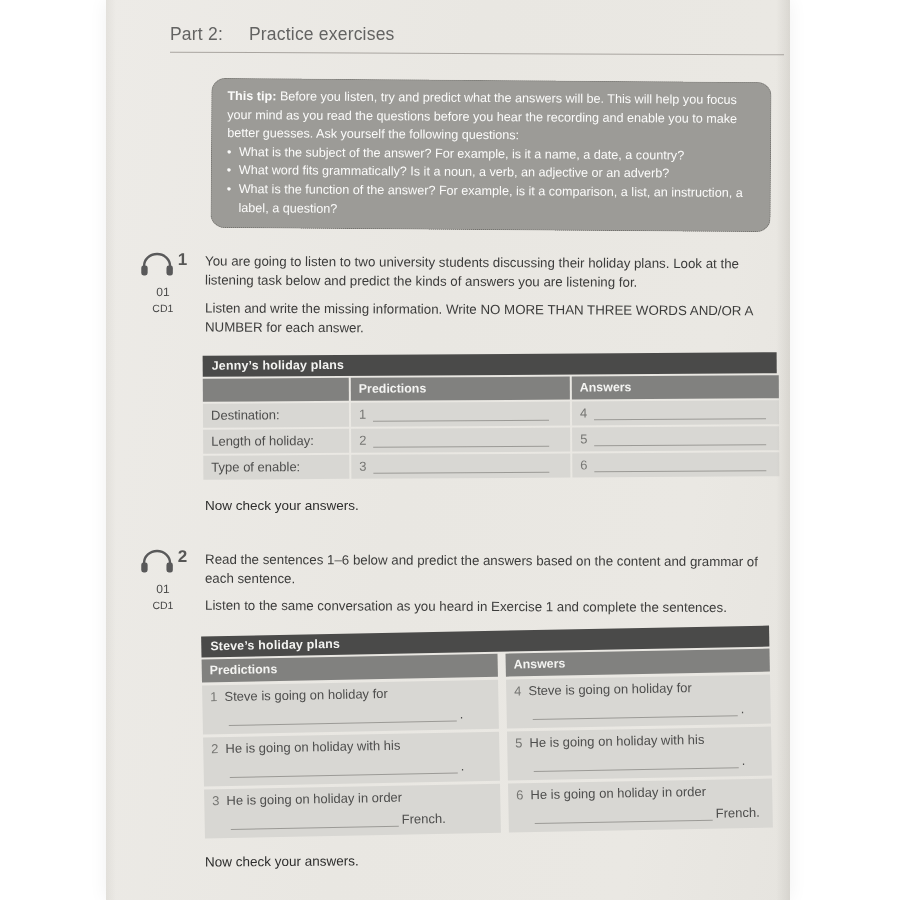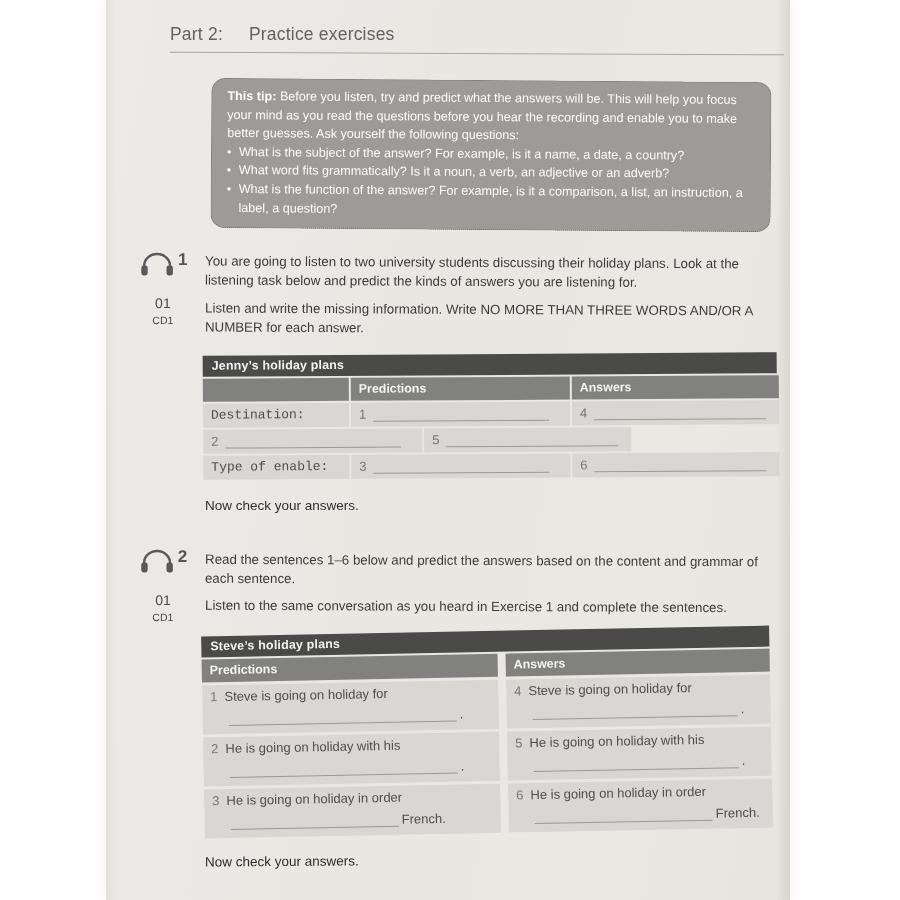--- a/index.html
+++ b/index.html
@@ -31,39 +31,39 @@
   .tip p{margin:0;}
   .tip b{font-weight:bold;}
   .tip ul{margin:0;padding:0;list-style:none;}
   .tip li{position:relative;padding-left:12px;}
   .tip li::before{content:"\2022";position:absolute;left:0;top:0;}
 
   
   .exnum{position:absolute;width:70px;text-align:center;color:#4c4c4b;}
   .exnum .row{display:flex;align-items:flex-start;justify-content:center;}
   .exnum .n{font-weight:bold;font-size:17px;margin-left:3px;line-height:16px;color:#575756;}
-  .exnum .track{font-size:14px;margin-top:16px;color:#4b4b4a;}
+  .exnum .track{font-size:12px;margin-top:6px;color:#4b4b4a;}
   .exnum .cd{font-size:10.5px;margin-top:3px;color:#454545;}
 
   .para{position:absolute;left:99px;width:578px;font-size:13.3px;line-height:18.8px;color:#3c3c3b;margin:0;}
 
   
   .tbl{position:absolute;left:97px;box-sizing:border-box;}
   .t-title{background:#4a4a49;color:#f4f4f2;font-weight:bold;font-size:12.4px;
     padding:3px 9px 4px;letter-spacing:0.2px;}
   .t-head{display:flex;gap:2px;margin-top:2px;}
   .t-head .hc{background:#81817f;color:#f4f4f2;font-weight:bold;font-size:12.4px;
     padding:4px 8px 5px;box-sizing:border-box;}
   .t-row{display:flex;gap:2px;margin-top:2px;}
   .t-row .c{background:#d8d7d3;color:#4e4e4d;font-size:13px;padding:4px 8px 5px;box-sizing:border-box;}
   .num{color:#78787575;color:#767673;margin-right:7px;}
   .blank{display:inline-block;height:13px;border-bottom:1px solid #9b9a96;vertical-align:-3px;}
 
   
-  .jw1{flex:0 0 146px;font-family:Liberation Mono, monospace;}
+  .jw1{flex:0 0 146px;}
   .jw2{flex:0 0 219px;}
   .jw3{flex:0 0 207px;}
 
   
   .tbl2 .t-head{gap:8px;margin-top:2px;}
   .tbl2 .t-row{gap:8px;margin-top:3px;}
   .sw1{flex:0 0 296px;}
   .sw2{flex:0 0 264px;}
   .scell{min-height:49px;}
   .scell .l2{margin-top:7px;padding-left:18px;}
@@ -115,20 +115,21 @@
         <div class="hc jw1"></div>
         <div class="hc jw2">Predictions</div>
         <div class="hc jw3">Answers</div>
       </div>
       <div class="t-row">
         <div class="c jw1">Destination:</div>
         <div class="c jw2"><span class="num">1</span><span class="blank" style="width:176px;"></span></div>
         <div class="c jw3"><span class="num">4</span><span class="blank" style="width:172px;"></span></div>
       </div>
       <div class="t-row">
+        <div class="c jw1">Length of holiday:</div>
         <div class="c jw2"><span class="num">2</span><span class="blank" style="width:176px;"></span></div>
         <div class="c jw3"><span class="num">5</span><span class="blank" style="width:172px;"></span></div>
       </div>
       <div class="t-row">
         <div class="c jw1">Type of enable:</div>
         <div class="c jw2"><span class="num">3</span><span class="blank" style="width:176px;"></span></div>
         <div class="c jw3"><span class="num">6</span><span class="blank" style="width:172px;"></span></div>
       </div>
     </div>
 

